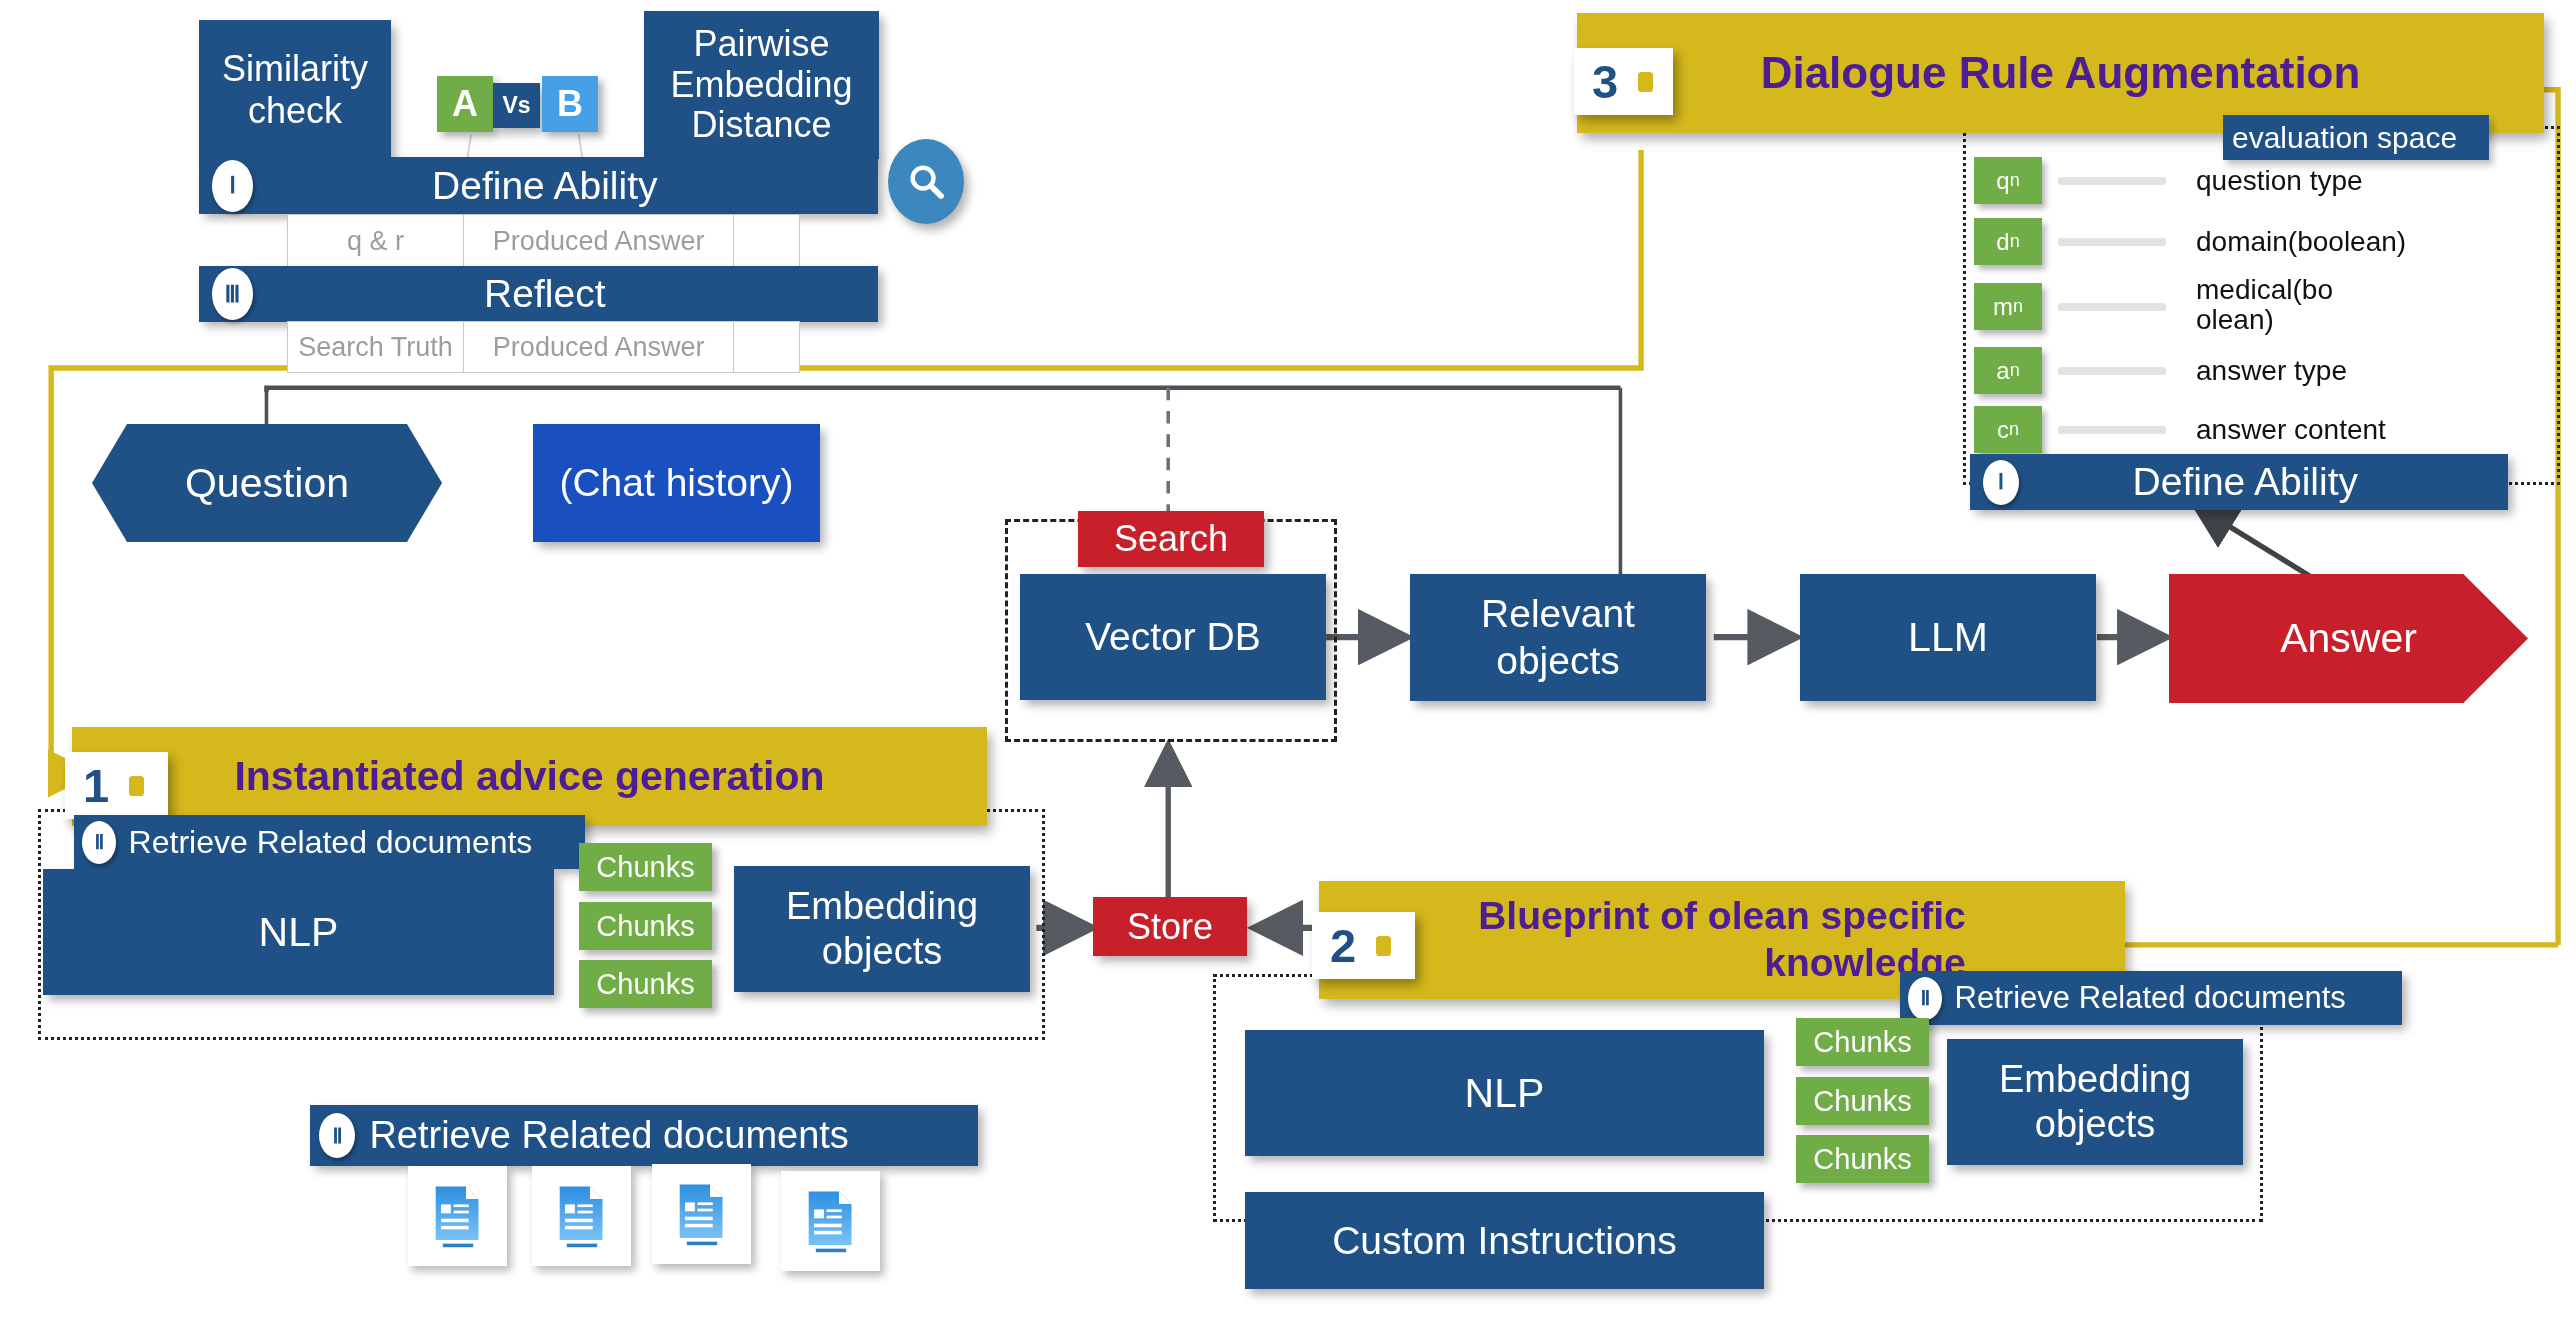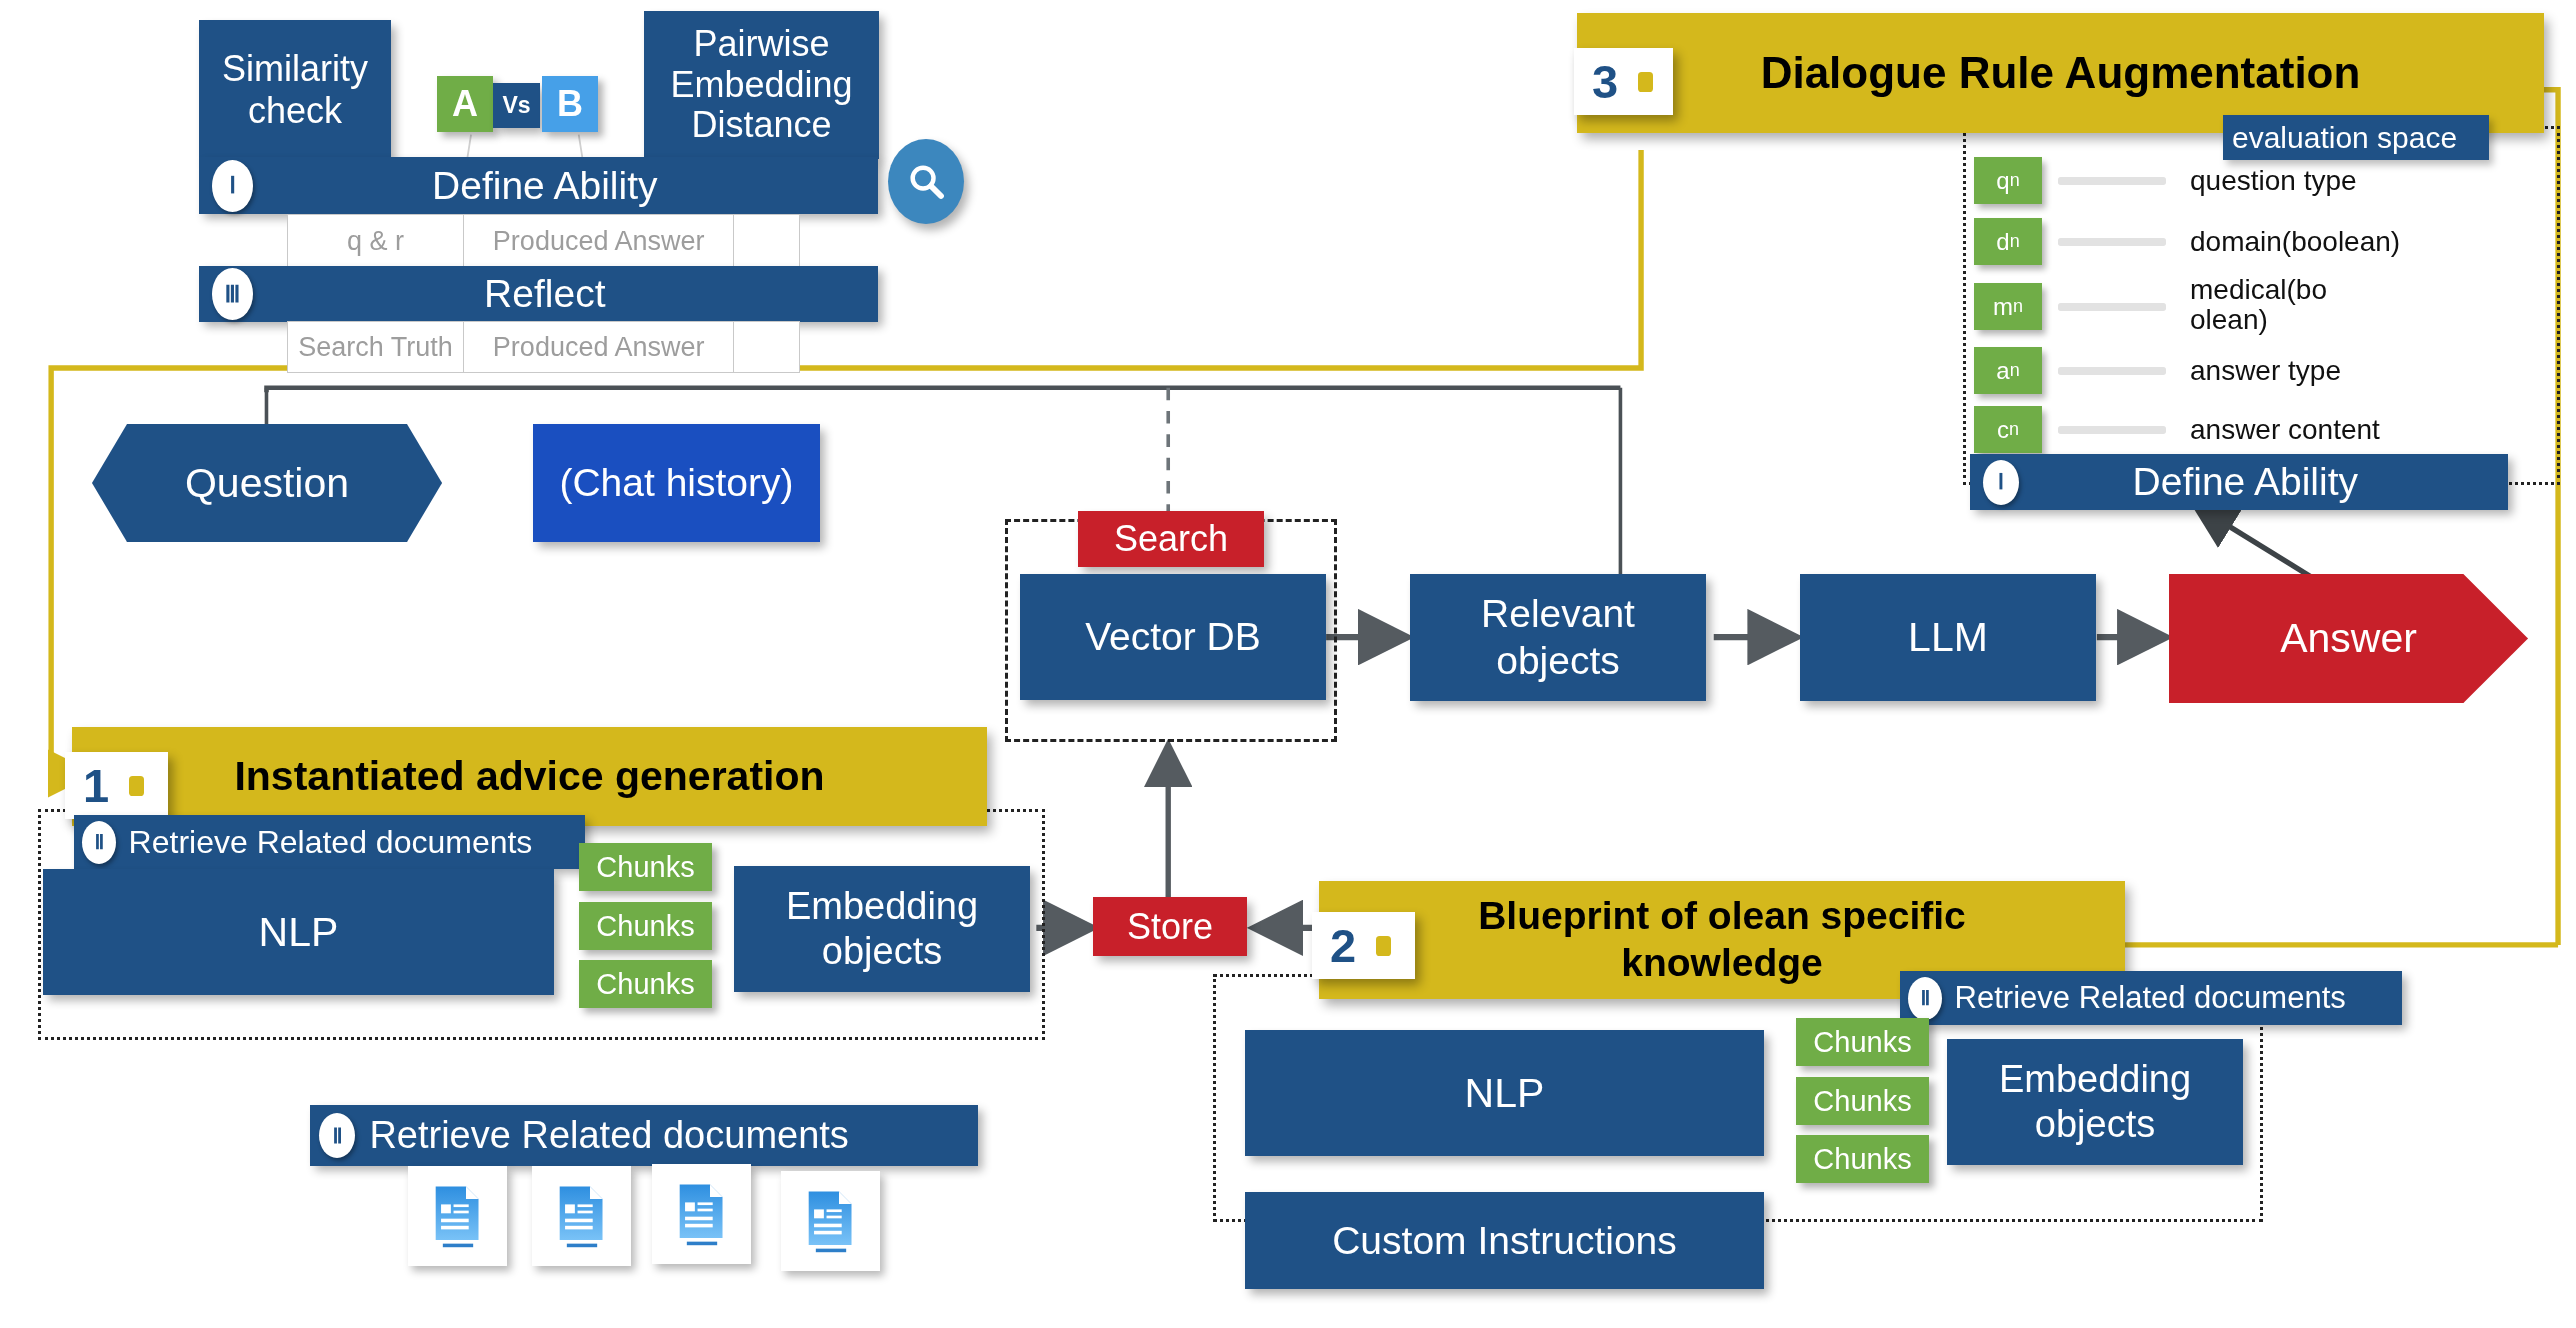--- a/index.html
+++ b/index.html
@@ -9,22 +9,22 @@
 
   
   .navy{background:#1F5186;color:#fff;display:flex;align-items:center;justify-content:center;
         text-align:center;box-shadow:5.4px 6.3px 9px rgba(0,0,0,.30);}
   .brightblue{background:#1A4FC0;color:#fff;display:flex;align-items:center;justify-content:center;
         text-align:center;box-shadow:5.4px 6.3px 9px rgba(0,0,0,.30);}
   .green{background:#70AD47;color:#fff;display:flex;align-items:center;justify-content:center;
         text-align:center;box-shadow:4.5px 5.4px 7.2px rgba(0,0,0,.30);}
   .red{background:#C8202A;color:#fff;display:flex;align-items:center;justify-content:center;
         text-align:center;box-shadow:5.4px 6.3px 9px rgba(0,0,0,.30);}
-  .gold{background:#D4B81C;color:#000000;display:flex;align-items:center;justify-content:center;
-        text-align:center;font-weight:bold;box-shadow:5.4px 7.2px 10.8px rgba(0,0,0,.32);}
+  .gold{background:#D4B81C;color:#4c1d95;display:flex;align-items:center;justify-content:center;
+        text-align:right;font-weight:bold;box-shadow:5.4px 7.2px 10.8px rgba(0,0,0,.32);}
 
   
   .banner{background:#1F5186;color:#fff;display:flex;align-items:center;
           box-shadow:4.5px 5.4px 9px rgba(0,0,0,.30);}
   .banner .numcircle{flex:0 0 auto;width:41px;height:52px;border-radius:50%;background:#fff;color:#1F5186;
         display:flex;align-items:center;justify-content:center;font-size:23px;font-weight:bold;
         margin-left:12.6px;letter-spacing:-0.9px;box-shadow:1.8px 2.7px 4.5px rgba(0,0,0,.35);}
   .banner .btxt{flex:1;text-align:center;}
 
   
@@ -43,21 +43,21 @@
         justify-content:center;font-size:27px;}
   .minitable .cell:last-child{border-right:none;}
 
   .searchcircle{border-radius:50%;background:#3C87BE;display:flex;align-items:center;justify-content:center;
         box-shadow:4.5px 6.3px 10px rgba(0,0,0,.30);}
 
   .evrow{position:absolute;display:flex;align-items:center;}
   .evrow .tag{width:68px;height:47px;background:#70AD47;color:#fff;display:flex;align-items:center;
         justify-content:center;font-size:24px;box-shadow:3.6px 4.5px 6.3px rgba(0,0,0,.30);}
   .evrow .lead{width:108px;height:8px;background:#e2e2e2;margin-left:16px;border-radius:2.7px;}
-  .evrow .lbl{margin-left:24px;color:#111;font-size:28px;line-height:1.05;white-space:pre-line;}
+  .evrow .lbl{margin-left:30px;color:#111;font-size:28px;line-height:1.05;white-space:pre-line;}
 
   .docicon{position:absolute;background:#fff;box-shadow:3.6px 5.4px 8px rgba(0,0,0,.28);
         display:flex;align-items:center;justify-content:center;}
   .titlebig{position:absolute;color:#3C87BE;font-size:52px;line-height:1.04;}
   .titlesmall{color:#3C87BE;font-size:29px;}
 </style>
 </head>
 <body>
 
 <div id="stage">

